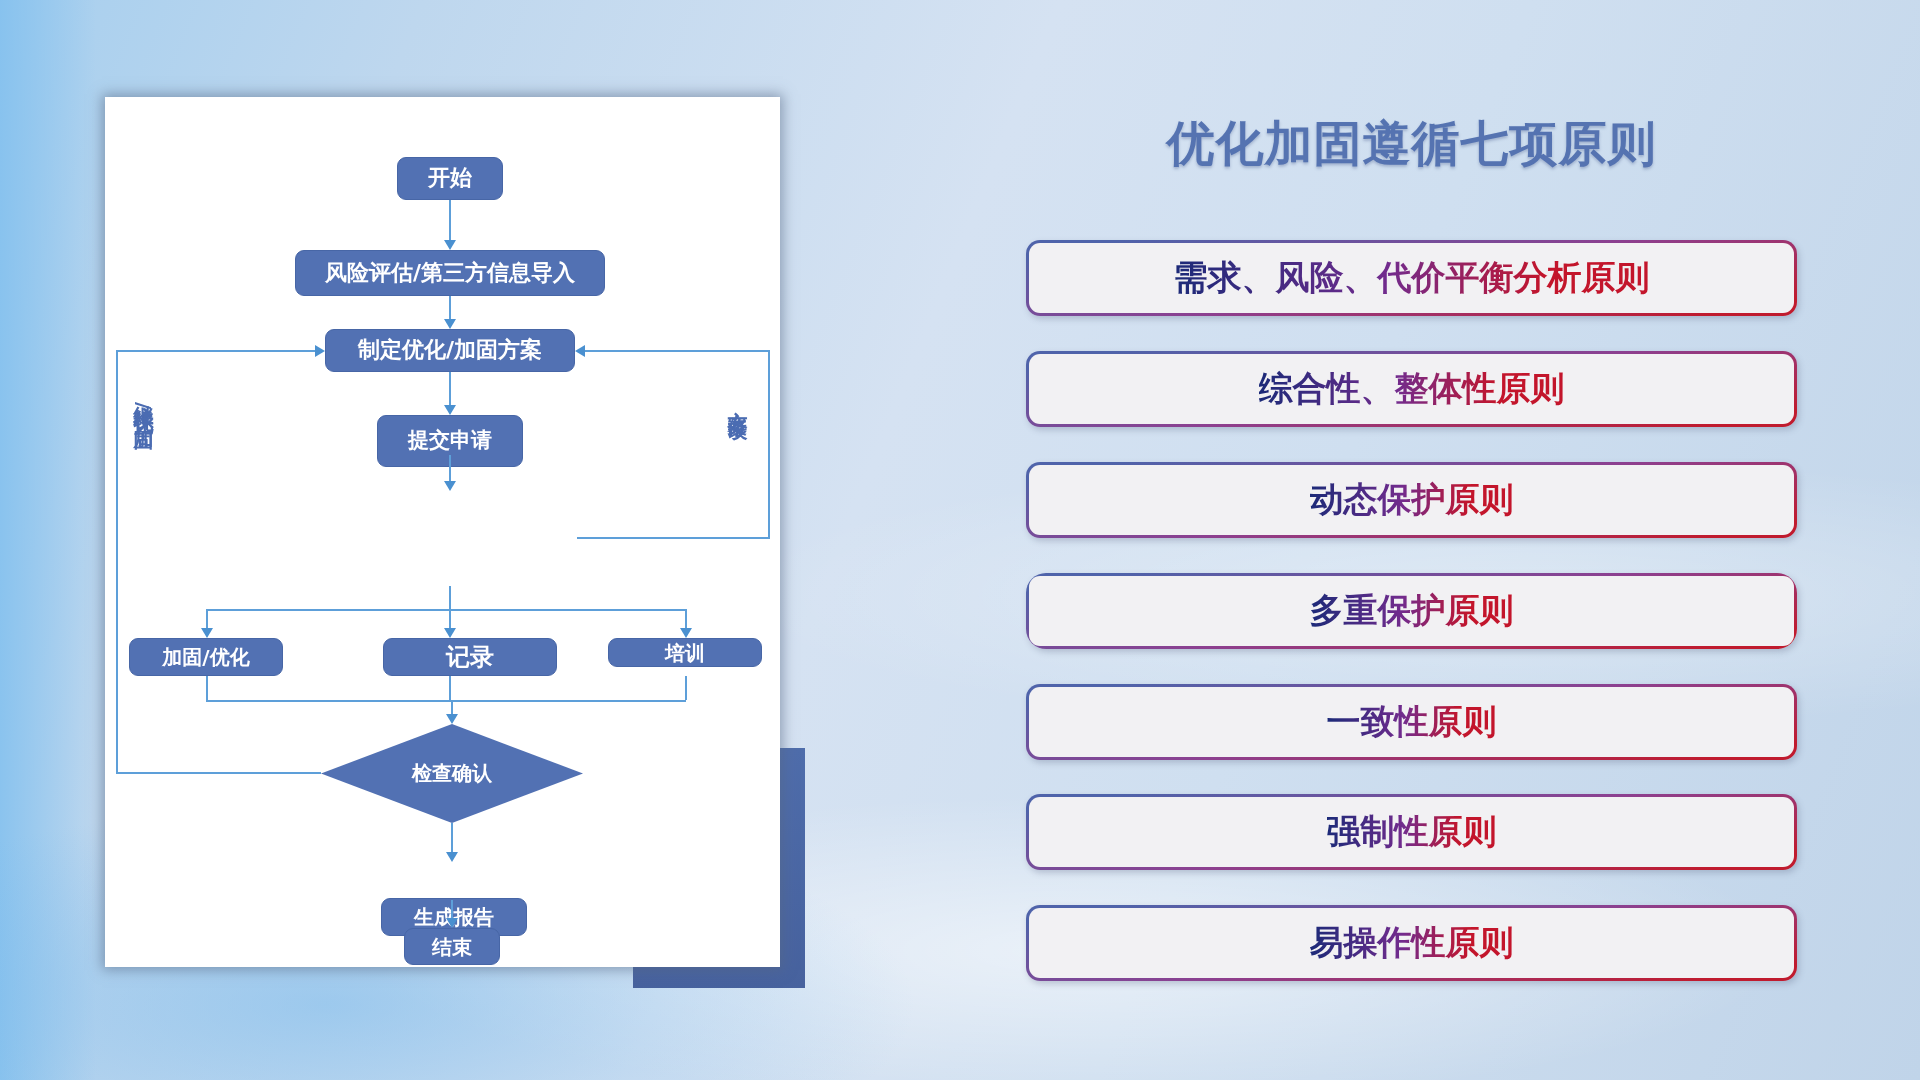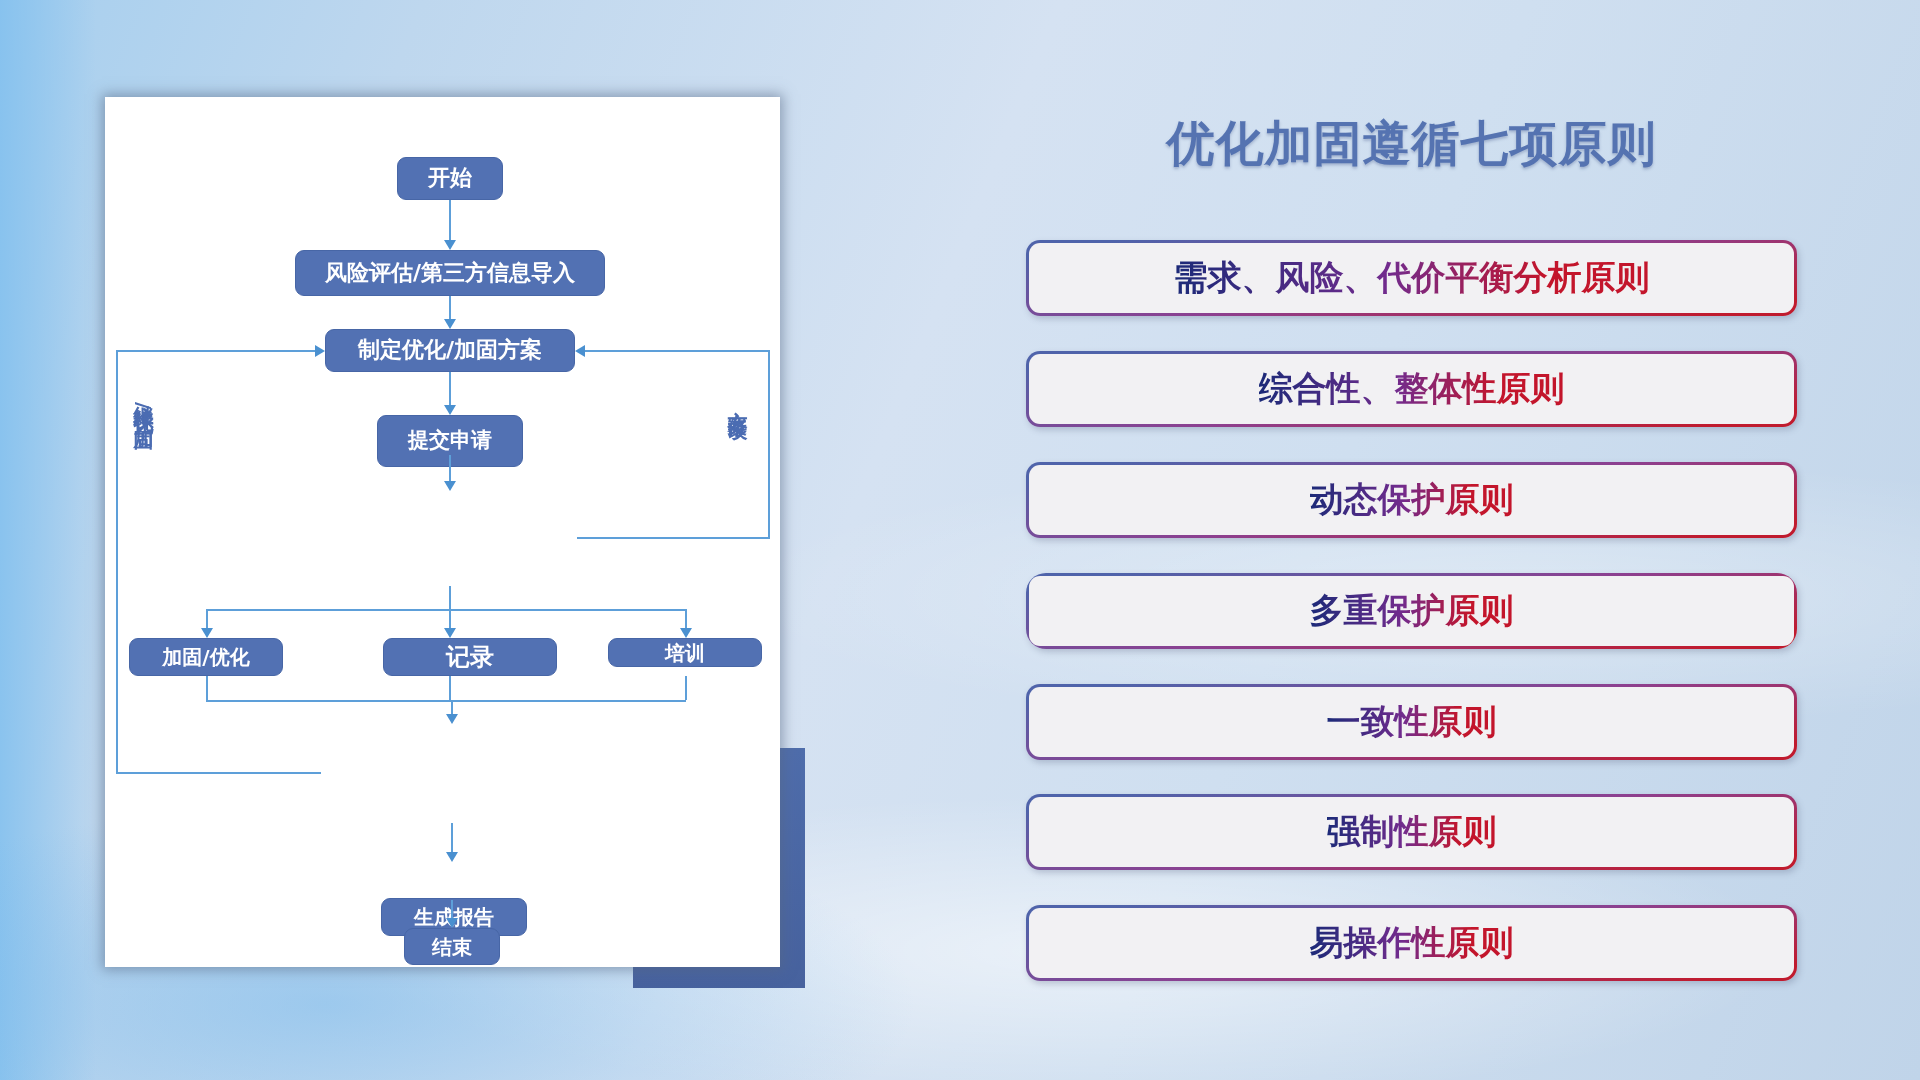--- a/index.html
+++ b/index.html
@@ -92,20 +92,21 @@
 
   <div class="node" style="left:272px;top:318px;width:146px;height:52px;font-size:21px;">提交申请</div>
 
 
   <div class="node" style="left:24px;top:541px;width:154px;height:38px;font-size:20px;">加固/优化</div>
 
   <div class="node" style="left:270px;top:541px;width:174px;height:38px;font-size:24px;margin-left:8px;">记录</div>
 
   <div class="node" style="left:503px;top:541px;width:154px;height:29px;font-size:20px;">培训</div>
 
+  <div class="diamond" style="left:216px;top:627px;width:262px;height:99px;font-size:20px;">检查确认</div>
 
   <div class="node" style="left:276px;top:801px;width:146px;height:38px;font-size:20px;">生成报告</div>
 
   <div class="node" style="left:299px;top:831px;width:96px;height:37px;font-size:20px;text-align:right;">结束</div>
 
   <div class="vline" style="left:344px;top:103px;height:42px;"></div>
   <div class="arr-down" style="left:339px;top:143px;"></div>
 
   <div class="vline" style="left:344px;top:199px;height:25px;"></div>
   <div class="arr-down" style="left:339px;top:222px;"></div>

